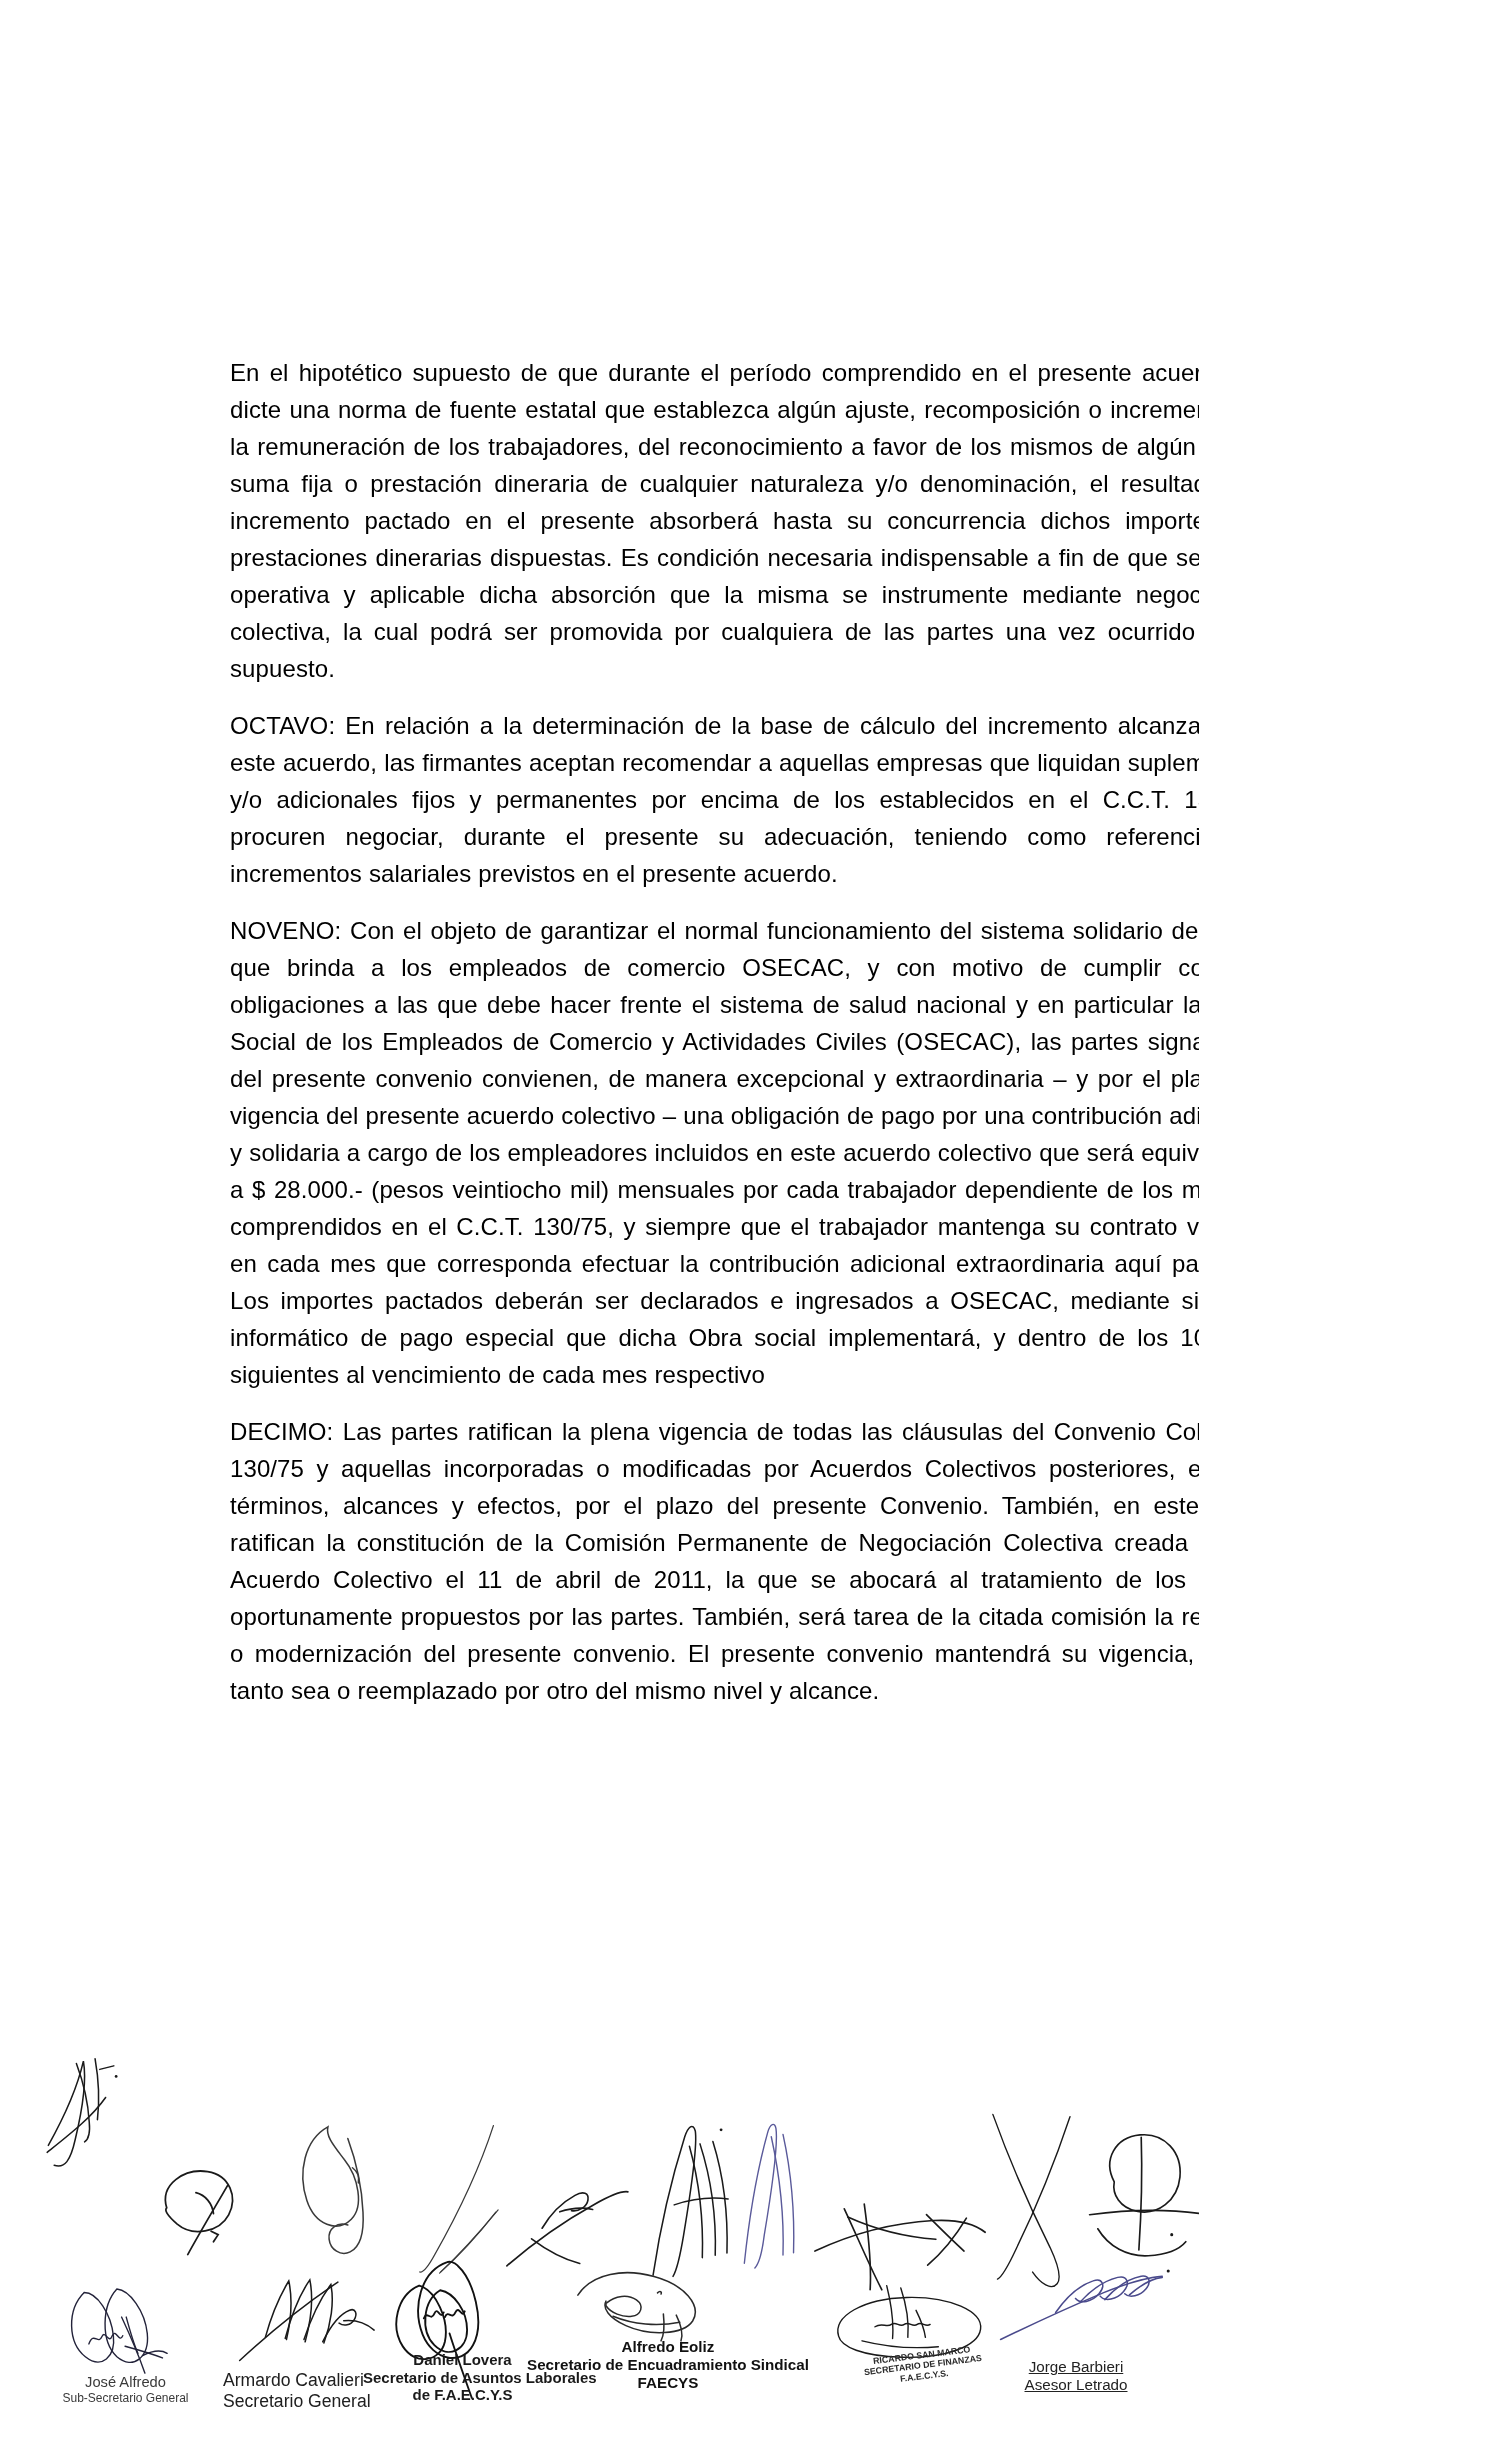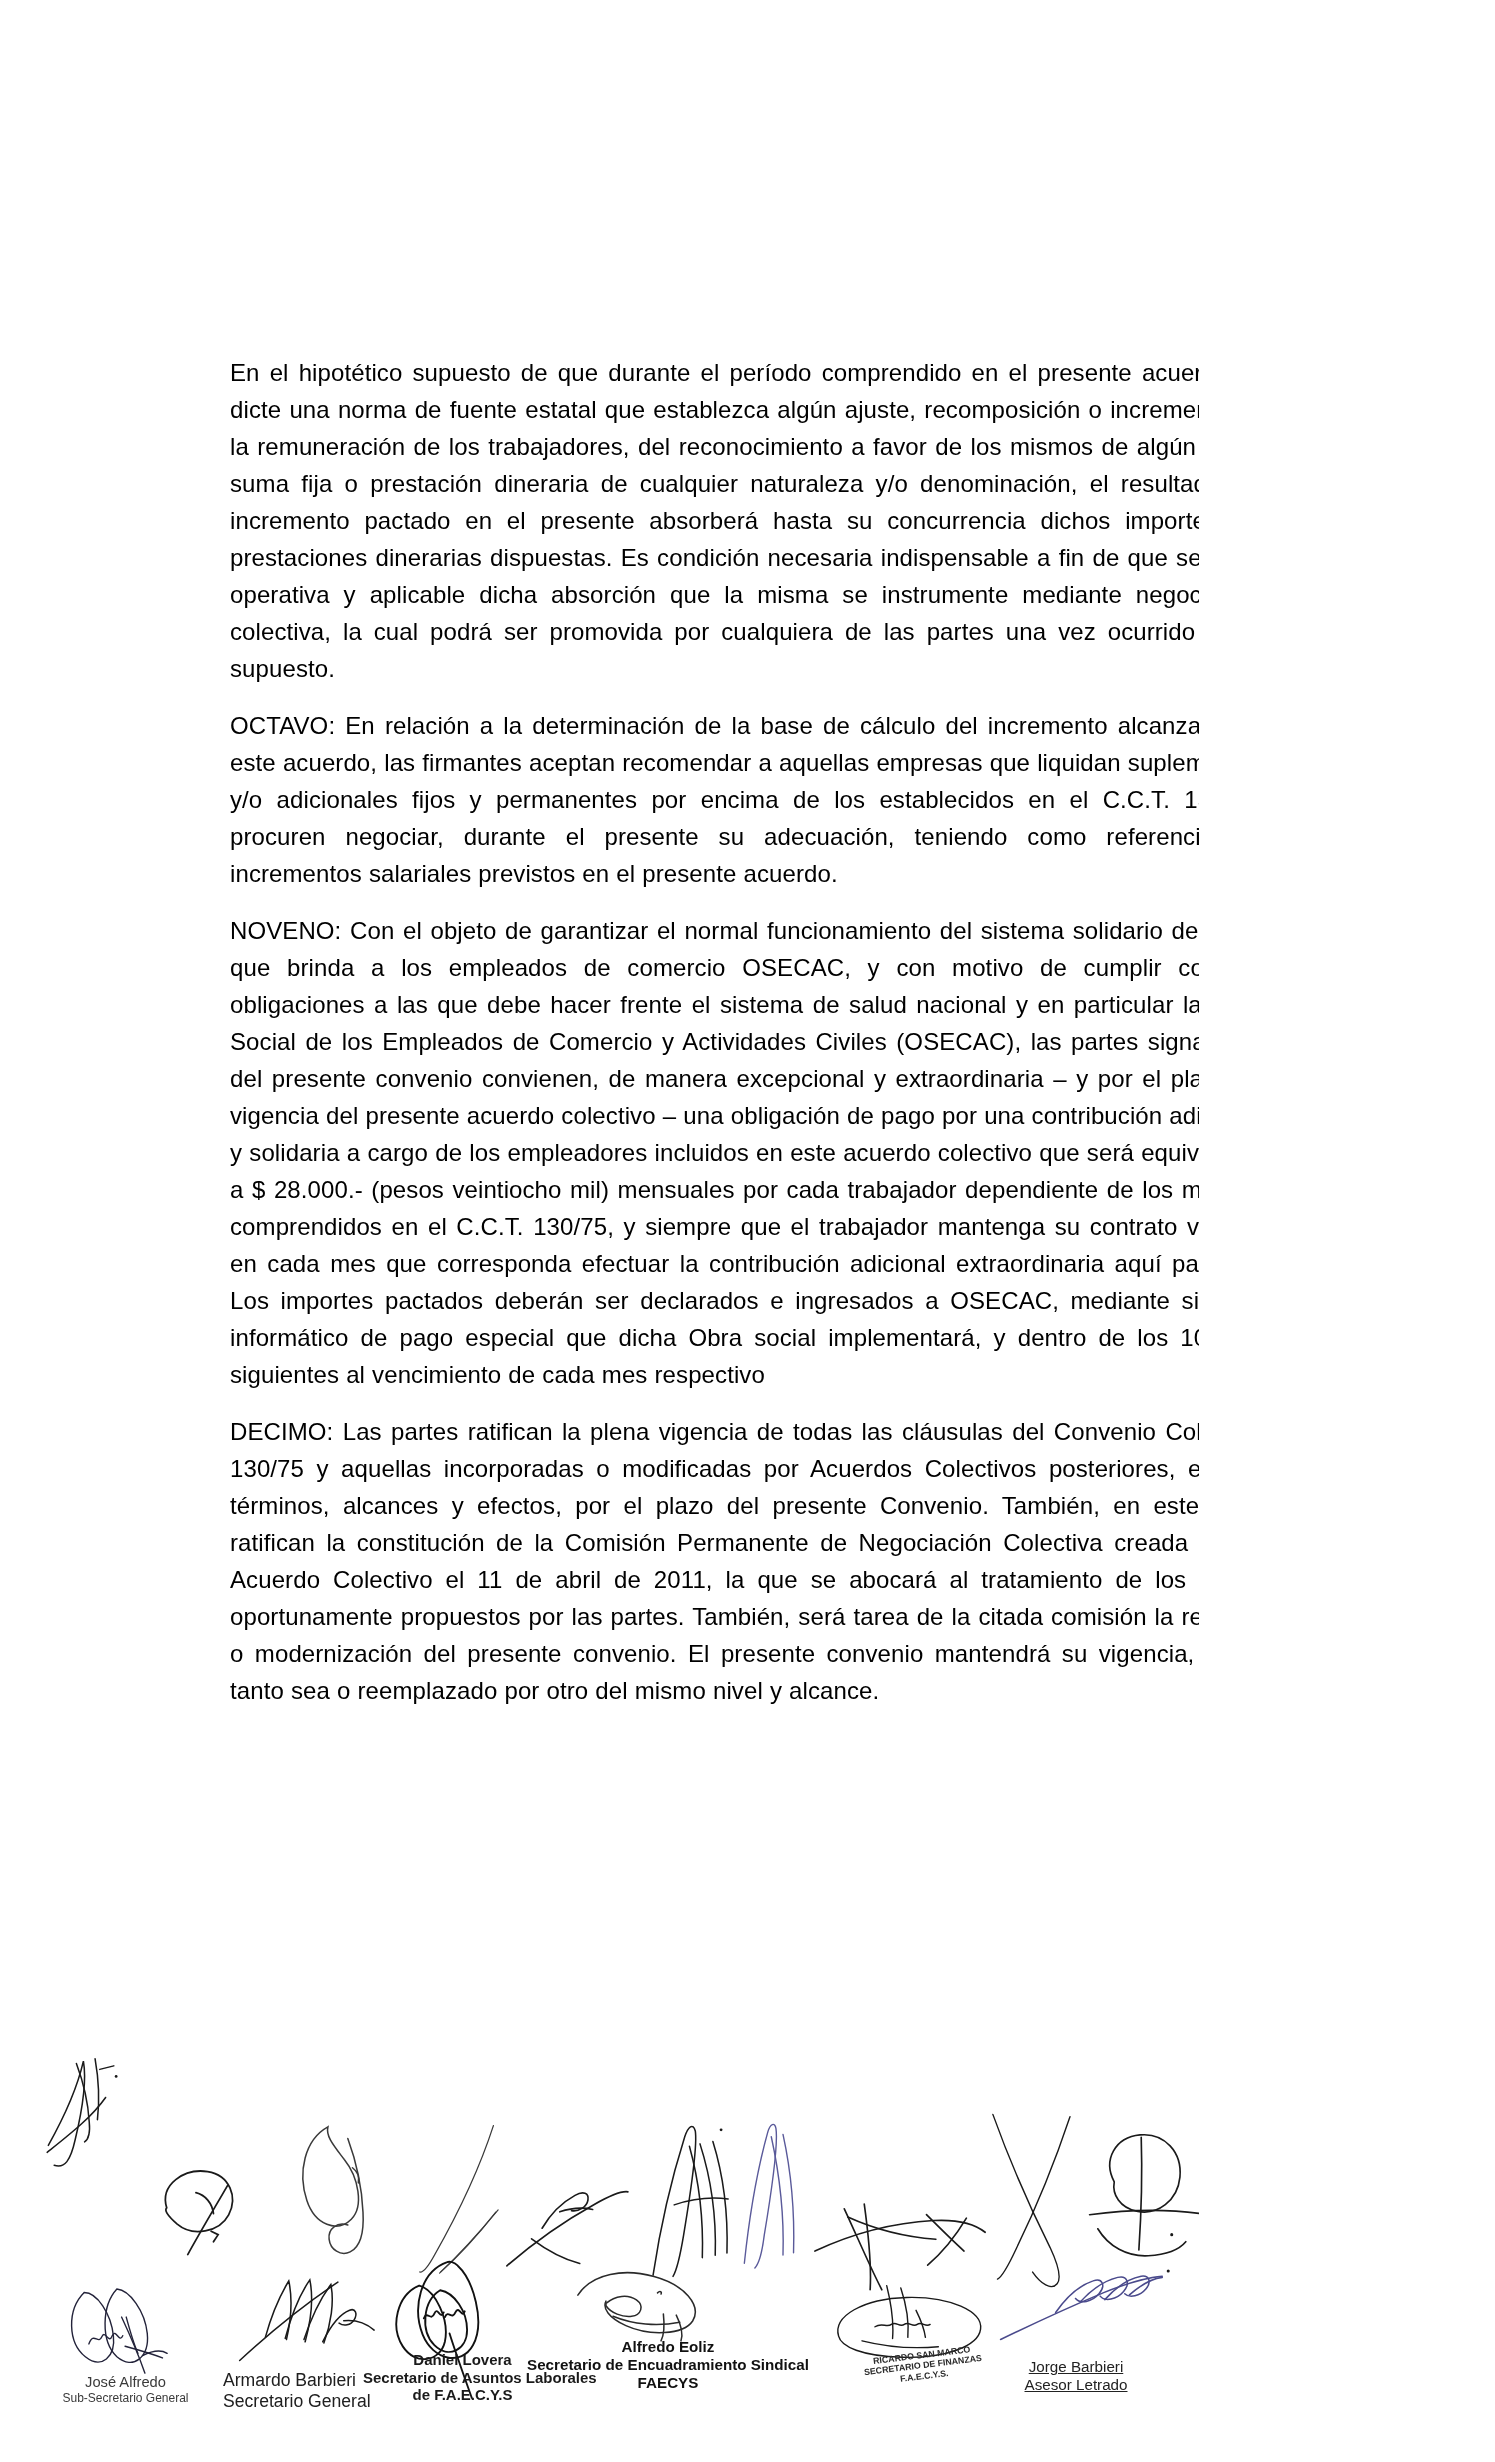--- a/index.html
+++ b/index.html
@@ -216,21 +216,21 @@
       <g fill="none" stroke="#1a1a1a" stroke-width="2.6" stroke-linecap="round">
         <path d="M8 156 C60 108 116 62 176 22"></path>
         <path d="M52 116 C62 80 76 46 92 20 C98 48 96 86 88 120"></path>
         <path d="M86 118 C96 80 110 44 128 18 C134 48 130 88 120 124"></path>
         <path d="M118 120 C130 84 146 50 164 26 C170 56 164 94 152 126"></path>
         <path d="M150 124 C164 96 180 76 196 70 C206 66 210 76 204 86 C198 96 186 98 178 92"></path>
         <path d="M186 88 C206 86 224 92 238 104"></path>
       </g>
     </svg>
     <div class="sig-block cap-cavalieri" style="left:223px; top:2370px; width:188px; text-align:left;">
-      <span class="sig-name">Armardo Barbieri</span>
+      <span class="sig-name">Armardo Cavalieri</span>
       <span class="sig-role">Secretario General</span>
     </div>
 
     <svg class="sig-scribble" style="left:384px; top:2254px;" width="158" height="152" viewBox="0 0 270 260">
       <g fill="none" stroke="#111" stroke-width="3.2" stroke-linecap="round">
         <path d="M108 14 C62 30 48 92 66 138 C84 182 132 192 152 156 C174 116 152 44 126 20 C120 14 112 12 108 14Z"></path>
         <path d="M60 54 C22 70 10 124 32 158 C54 192 96 184 104 150 C112 112 88 62 60 54Z"></path>
         <path d="M96 62 C66 80 62 132 86 156 C110 180 142 164 142 130 C142 98 120 66 96 62Z"></path>
         <path d="M68 110 C74 96 80 116 86 102 C92 88 96 114 102 100"></path>
         <path d="M104 108 C110 94 116 114 122 100 C128 86 134 112 138 98"></path>

